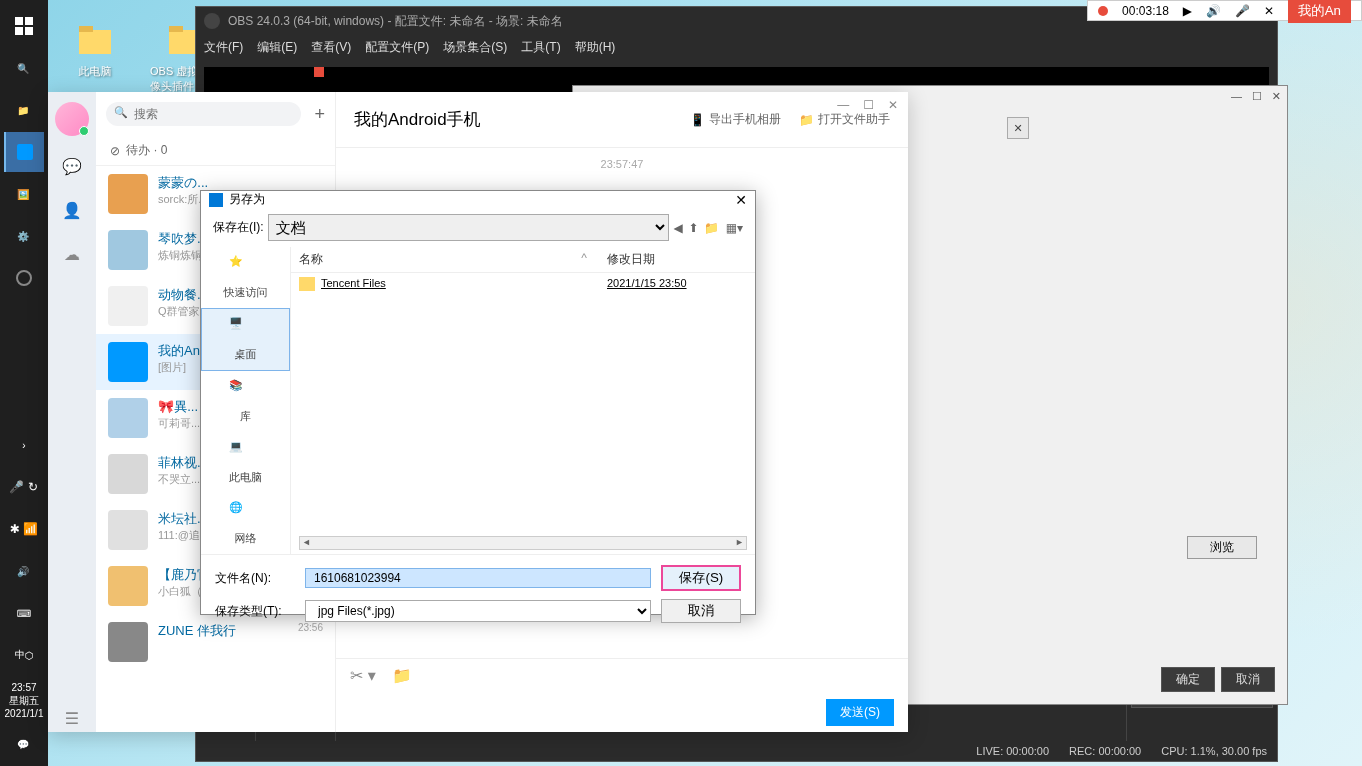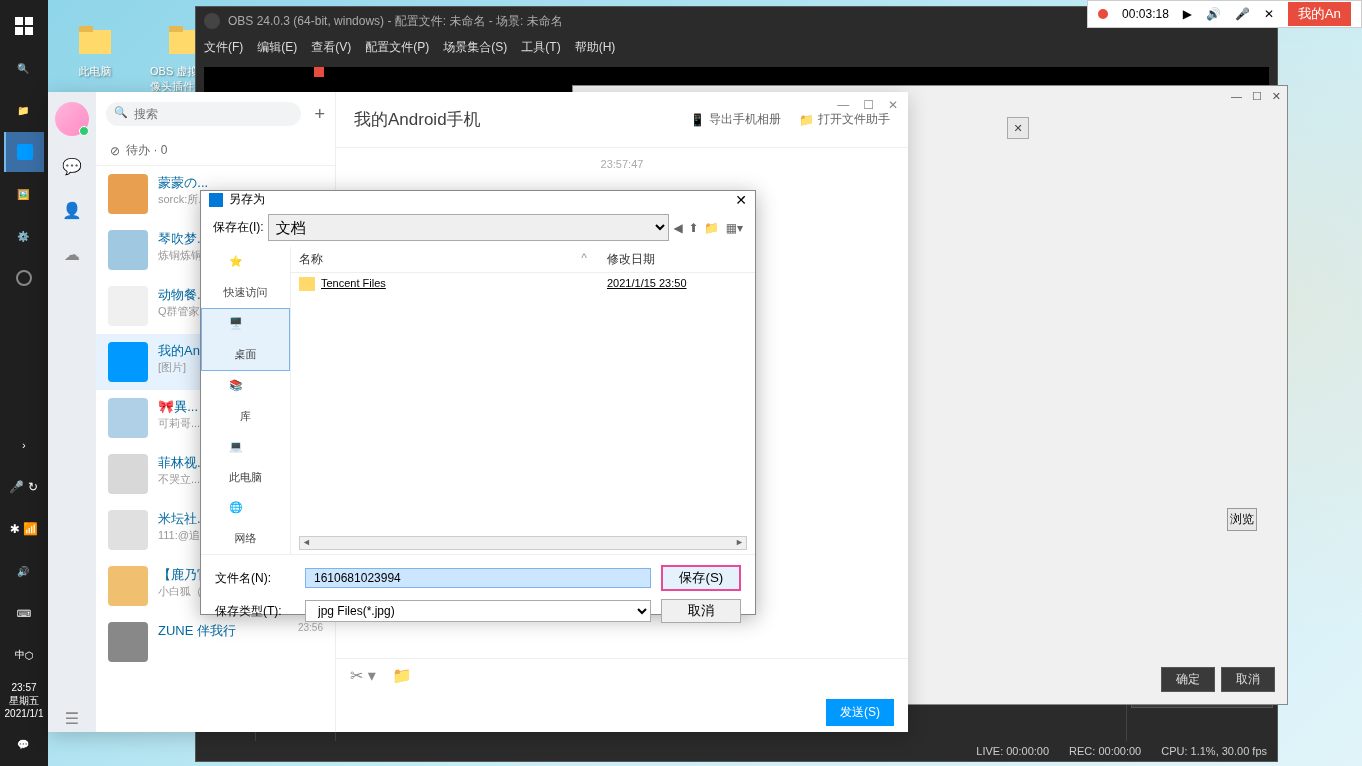--- a/index.html
+++ b/index.html
@@ -33,21 +33,21 @@
 .obs-controls button{background:#3a3a3a;color:#ddd;border:1px solid #555;font-size:12px;padding:3px;cursor:pointer;}
 .obs-status{height:20px;background:#2b2b2b;color:#ccc;font-size:11px;display:flex;align-items:center;justify-content:flex-end;gap:20px;padding:0 10px;}
 .obs-dialog-btns{position:absolute;right:8px;bottom:200px;display:flex;gap:6px;}
 .obs-dialog-btns button{background:#3a3a3a;color:#ddd;border:1px solid #555;font-size:12px;padding:3px 14px;cursor:pointer;}
 .obs-mixer-row{display:flex;align-items:center;gap:4px;padding:2px 6px;color:#bbb;font-size:10px;}
 .obs-mixer-row .mix-icons{display:flex;gap:4px;margin-left:auto;}
 .obs-mixer-row .mix-icons span{width:14px;height:14px;display:flex;align-items:center;justify-content:center;}
 .obs-panel-toolbar{display:flex;gap:4px;padding:4px;color:#aaa;}
 .obs-panel-toolbar span{width:18px;height:18px;display:flex;align-items:center;justify-content:center;cursor:pointer;}
 
-.rec-bar{position:absolute;right:0;top:0;height:28px;background:#fff;display:flex;align-items:center;padding:0 10px;gap:14px;font-size:12px;border:1px solid #ccc;}
+.rec-bar{position:absolute;right:0;top:0;height:21px;background:#fff;display:flex;align-items:center;padding:0 10px;gap:14px;font-size:12px;border:1px solid #ccc;}
 .rec-bar .rec-dot{width:10px;height:10px;border-radius:50%;background:#e74c3c;}
 .rec-bar .rec-stop{background:#e74c3c;color:#fff;padding:3px 10px;border:none;cursor:pointer;}
 
 .qq-window{position:absolute;left:48px;top:92px;width:860px;height:640px;background:#fff;display:flex;box-shadow:0 4px 20px rgba(0,0,0,0.2);}
 .qq-sidebar{width:48px;background:#eaeef3;display:flex;flex-direction:column;align-items:center;padding-top:10px;gap:16px;}
 .qq-sidebar .avatar{width:34px;height:34px;border-radius:50%;background:linear-gradient(135deg,#ffb6d9,#ff8ac5);position:relative;}
 .qq-sidebar .avatar::after{content:'';position:absolute;right:0;bottom:0;width:8px;height:8px;border-radius:50%;background:#2ecc71;border:1px solid #fff;}
 .qq-sidebar .side-ico{width:28px;height:28px;display:flex;align-items:center;justify-content:center;color:#888;cursor:pointer;}
 .qq-sidebar .side-ico.active{color:#0099ff;}
 .qq-chatlist{width:240px;background:#fff;border-right:1px solid #eee;display:flex;flex-direction:column;}
@@ -60,21 +60,21 @@
 .qq-item{display:flex;padding:8px 12px;gap:10px;cursor:pointer;}
 .qq-item.selected{background:#e6f3ff;}
 .qq-item .av{width:40px;height:40px;border-radius:4px;background:#ddd;}
 .qq-item .info{flex:1;overflow:hidden;}
 .qq-item .name{font-size:13px;color:#0369a1;white-space:nowrap;overflow:hidden;text-overflow:ellipsis;}
 .qq-item .sub{font-size:11px;color:#999;white-space:nowrap;overflow:hidden;text-overflow:ellipsis;}
 .qq-item .meta{display:flex;flex-direction:column;align-items:center;font-size:10px;color:#aaa;margin-left:14px;}
 .qq-item .badge{background:#ccc;color:#fff;border-radius:8px;padding:0 5px;font-size:10px;}
 .qq-main{flex:1;display:flex;flex-direction:column;}
 .qq-header{height:56px;border-bottom:1px solid #eee;display:flex;align-items:center;padding:0 18px;justify-content:space-between;}
-.qq-header .title{font-size:17px;color:#404040;}
+.qq-header .title{font-size:17px;color:#000000;}
 .qq-header .actions{display:flex;gap:18px;color:#666;font-size:12px;}
 .qq-header .actions span{cursor:pointer;display:flex;align-items:center;gap:4px;}
 .qq-body{flex:1;background:#fff;position:relative;}
 .qq-time{text-align:center;color:#aaa;font-size:11px;padding:10px;}
 .qq-toolbar{height:34px;border-top:1px solid #eee;display:flex;align-items:center;padding:0 14px;gap:16px;color:#888;}
 .qq-send{height:40px;display:flex;align-items:center;justify-content:flex-end;padding:0 14px;}
 .qq-send button{background:#0099ff;color:#fff;border:none;padding:5px 14px;font-size:12px;cursor:pointer;}
 .qq-wincontrols{position:absolute;right:10px;top:6px;display:flex;gap:14px;color:#888;font-size:12px;}
 
 .saveas{position:absolute;left:200px;top:190px;width:556px;height:425px;background:#fff;border:1px solid #888;box-shadow:0 4px 20px rgba(0,0,0,0.3);display:flex;flex-direction:column;}
@@ -100,21 +100,21 @@
 .saveas-field label{width:80px;}
 .saveas-field input,.saveas-field select{flex:1;border:1px solid #7eb4ea;padding:2px 8px;font-size:12px;}
 .saveas-field input{background:#cde6ff;}
 .saveas-field button{width:80px;border:2px solid #ec4899;background:#e5f1fb;padding:2px;cursor:pointer;}
 .saveas-scroll{height:14px;background:#f0f0f0;border:1px solid #ccc;margin:4px 8px;position:relative;}
 .saveas-scroll::before{content:'◄';position:absolute;left:2px;font-size:9px;color:#666;}
 .saveas-scroll::after{content:'►';position:absolute;right:2px;font-size:9px;color:#666;}
 
 .obs-inner-dialog{position:absolute;left:376px;top:78px;width:716px;height:620px;background:#f0f0f0;border:1px solid #888;}
 .obs-inner-dialog .ctrl{position:absolute;right:6px;top:4px;display:flex;gap:10px;color:#555;font-size:11px;}
-.obs-inner-dialog .browse{position:absolute;right:30px;top:422px;border:1px solid #999;padding:2px 2px;background:#e8e8e8;font-size:12px;}
+.obs-inner-dialog .browse{position:absolute;right:30px;top:450px;border:1px solid #999;padding:2px 22px;background:#e8e8e8;font-size:12px;}
 
 .obs-props-close{position:absolute;right:248px;top:110px;width:22px;height:22px;background:#e8e8e8;border:1px solid #aaa;display:flex;align-items:center;justify-content:center;font-size:11px;color:#444;cursor:pointer;}
 </style>
 </head>
 <body>
 
 <div class="desktop">
   <div class="desktop-anime"></div>
 
   <div class="taskbar">

